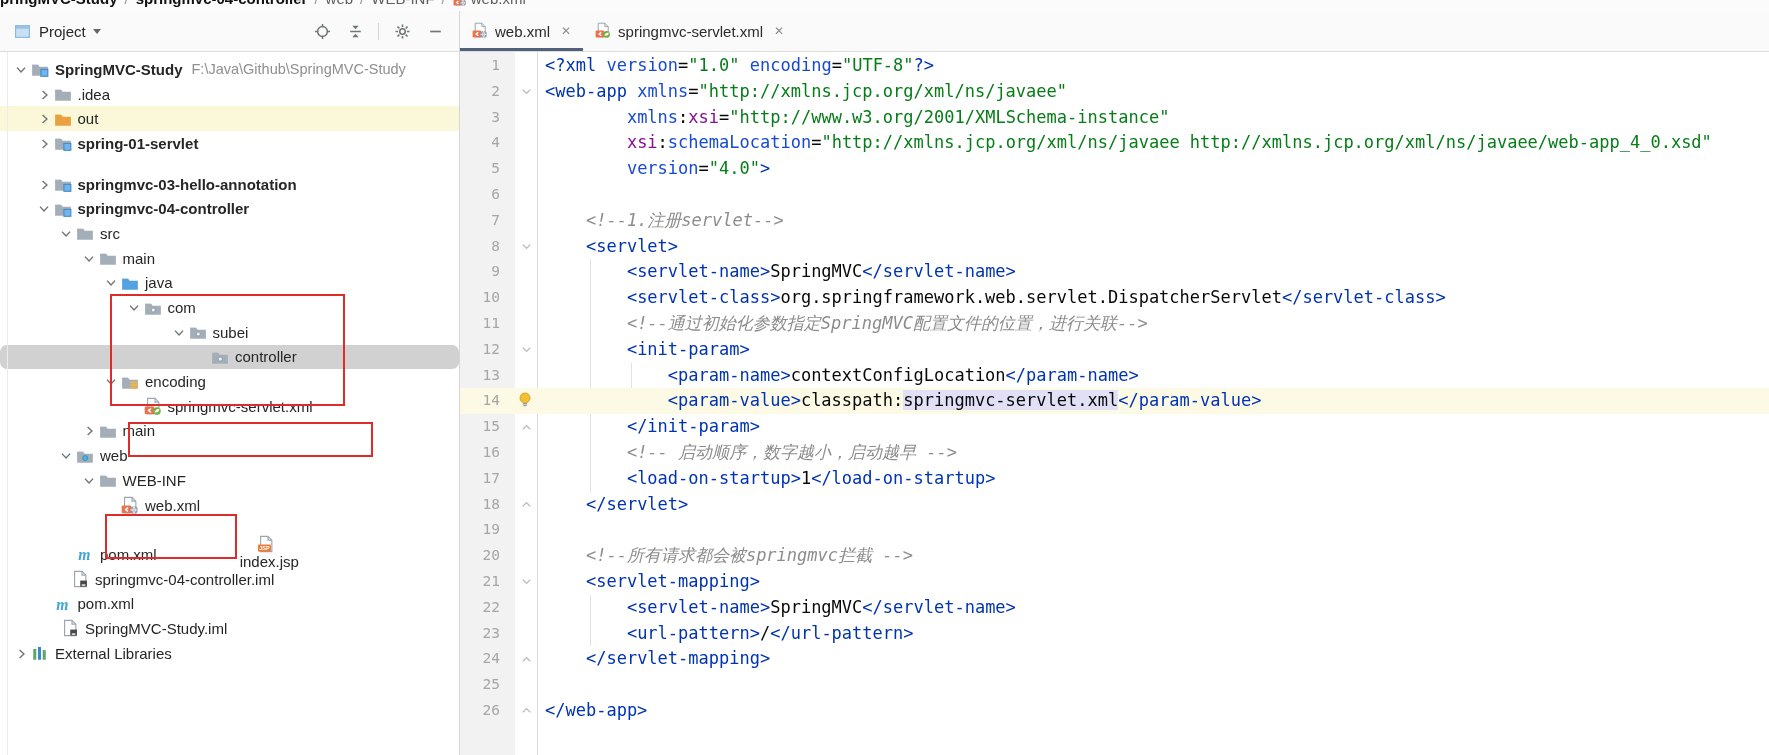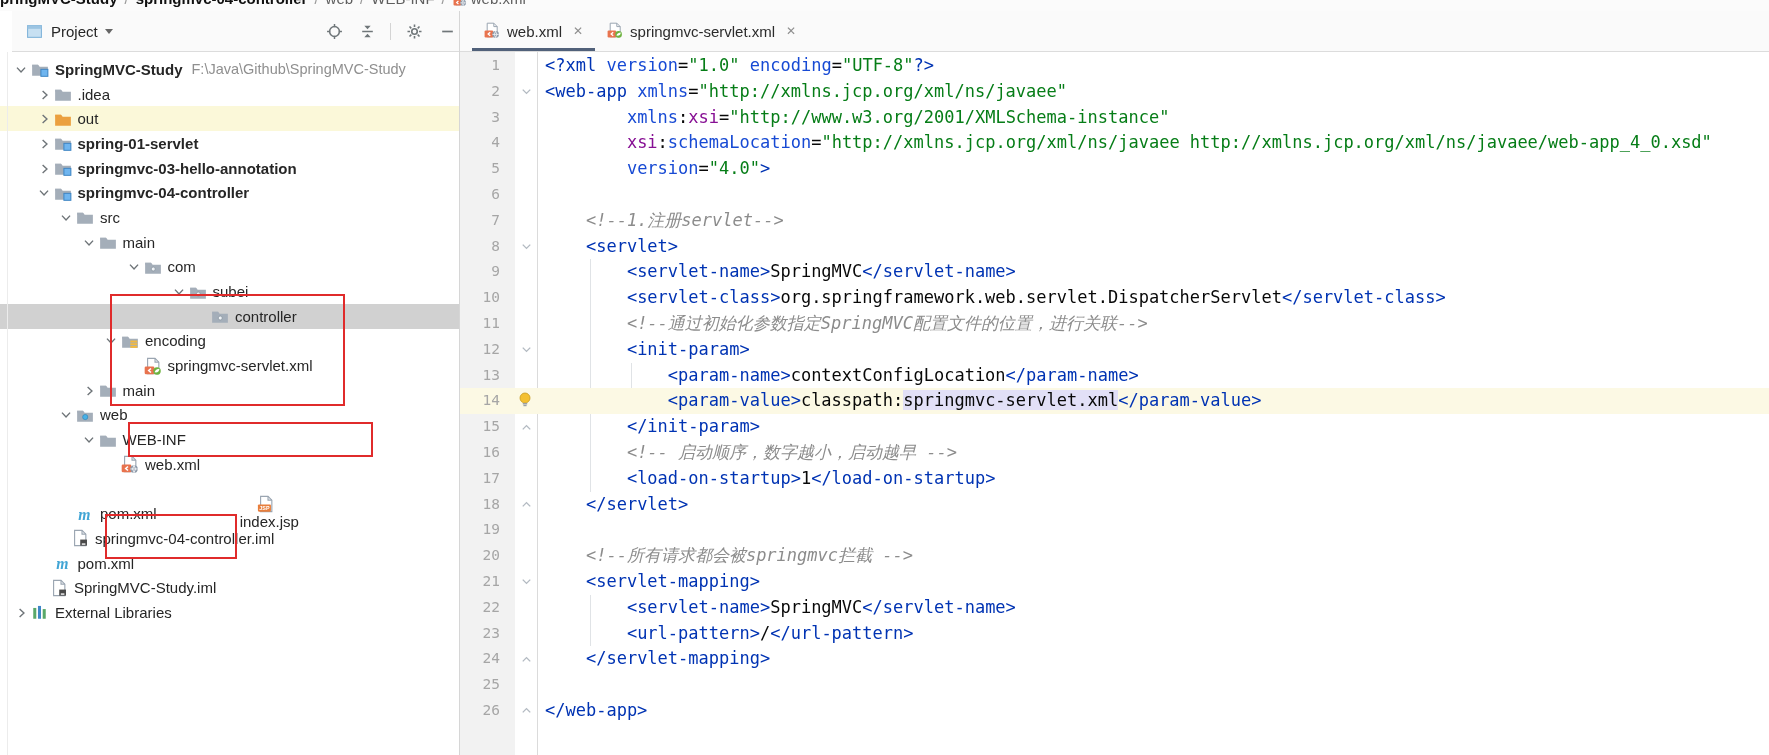--- a/index.html
+++ b/index.html
@@ -7,21 +7,21 @@
        font-family:"Liberation Sans",sans-serif;color:#262626;}
   
   #topstrip{position:absolute;top:0;left:0;right:0;height:11px;background:#fbfbfb;overflow:hidden;}
   #topstrip .inner{position:absolute;top:-14px;left:0;right:0;height:25px;display:flex;align-items:center;}
   .crumbs{display:flex;align-items:center;margin-left:-10px;font-size:15px;white-space:nowrap;}
   .bseg{color:#5f5f5f;display:inline-flex;align-items:center;gap:4px;}
   .bseg.b{color:#111;font-weight:700;}
   .bsep{color:#9a9a9a;margin:0 7px;}
   .ticon{display:inline-flex;align-items:center;justify-content:center;width:20px;height:20px;}
   
-  #headerbar{position:absolute;top:11px;left:12px;right:0;height:41px;background:#fafafa;
+  #headerbar{position:absolute;top:11px;left:0;right:0;height:41px;background:#fafafa;
              border-bottom:1px solid #dcdcdc;box-sizing:border-box;}
   #projhead{position:absolute;left:0;top:0;width:459px;height:40px;display:flex;align-items:center;padding-left:12px;box-sizing:border-box;}
   #projhead .title{font-size:15px;margin-left:7px;}
   #projhead .dcaret{width:0;height:0;border-left:4px solid transparent;border-right:4px solid transparent;
                     border-top:5px solid #666;margin-left:7px;}
   #projtools{position:absolute;right:14px;top:0;height:40px;display:flex;align-items:center;gap:13px;}
   .vsep{width:1px;height:17px;background:#d4d4d4;}
   #tabbar{position:absolute;left:460px;top:0;height:40px;display:flex;}
   .tab{position:relative;display:flex;align-items:center;gap:7px;padding:0 12px;height:40px;font-size:15px;color:#2b2b2b;}
   .tab .x{color:#8e8e8e;font-size:12px;margin-left:4px;}
@@ -200,44 +200,44 @@
               <path d="M6 4.2l4.6 4.3L6 12.8" fill="none" stroke="#6e7478" stroke-width="1.5"></path>
             </svg>
           </span>
           <span class="ticn"><svg width="18" height="18" viewBox="0 0 16 16" xmlns="http://www.w3.org/2000/svg">
               <path d="M1 4.2h5.2l1.4 1.9H15v8H1z" fill="#a4aeb9"></path>
               <path d="M1 4.2h5.2l1.4 1.9H1z" fill="#a4aeb9" opacity=".75"></path>
               <rect x="8.8" y="8.3" width="6.2" height="6.2" fill="#6fb5ef" stroke="#3f86c4" stroke-width=".9"></rect>
             </svg></span>
           <span class="lbl b">spring-01-servlet</span>
         </div>
+        <div class="trow" style="padding-left: 34.5px; margin-top: 16px;">
+          <span class="chev ">
+            <svg width="15" height="15" viewBox="0 0 16 16" xmlns="http://www.w3.org/2000/svg">
+              <path d="M6 4.2l4.6 4.3L6 12.8" fill="none" stroke="#6e7478" stroke-width="1.5"></path>
+            </svg>
+          </span>
+          <span class="ticn"><svg width="18" height="18" viewBox="0 0 16 16" xmlns="http://www.w3.org/2000/svg">
+              <path d="M1 4.2h5.2l1.4 1.9H15v8H1z" fill="#a4aeb9"></path>
+              <path d="M1 4.2h5.2l1.4 1.9H1z" fill="#a4aeb9" opacity=".75"></path>
+              <rect x="8.8" y="8.3" width="6.2" height="6.2" fill="#6fb5ef" stroke="#3f86c4" stroke-width=".9"></rect>
+            </svg></span>
+          <span class="lbl b">springmvc-03-hello-annotation</span>
+        </div>
         <div class="trow" style="padding-left: 34.5px;">
-          <span class="chev ">
+          <span class="chev down">
             <svg width="15" height="15" viewBox="0 0 16 16" xmlns="http://www.w3.org/2000/svg">
               <path d="M6 4.2l4.6 4.3L6 12.8" fill="none" stroke="#6e7478" stroke-width="1.5"></path>
             </svg>
           </span>
           <span class="ticn"><svg width="18" height="18" viewBox="0 0 16 16" xmlns="http://www.w3.org/2000/svg">
               <path d="M1 4.2h5.2l1.4 1.9H15v8H1z" fill="#a4aeb9"></path>
               <path d="M1 4.2h5.2l1.4 1.9H1z" fill="#a4aeb9" opacity=".75"></path>
               <rect x="8.8" y="8.3" width="6.2" height="6.2" fill="#6fb5ef" stroke="#3f86c4" stroke-width=".9"></rect>
             </svg></span>
-          <span class="lbl b">springmvc-03-hello-annotation</span>
-        </div>
-        <div class="trow" style="padding-left: 34.5px;">
-          <span class="chev down">
-            <svg width="15" height="15" viewBox="0 0 16 16" xmlns="http://www.w3.org/2000/svg">
-              <path d="M6 4.2l4.6 4.3L6 12.8" fill="none" stroke="#6e7478" stroke-width="1.5"></path>
-            </svg>
-          </span>
-          <span class="ticn"><svg width="18" height="18" viewBox="0 0 16 16" xmlns="http://www.w3.org/2000/svg">
-              <path d="M1 4.2h5.2l1.4 1.9H15v8H1z" fill="#a4aeb9"></path>
-              <path d="M1 4.2h5.2l1.4 1.9H1z" fill="#a4aeb9" opacity=".75"></path>
-              <rect x="8.8" y="8.3" width="6.2" height="6.2" fill="#6fb5ef" stroke="#3f86c4" stroke-width=".9"></rect>
-            </svg></span>
           <span class="lbl b">springmvc-04-controller</span>
         </div>
         <div class="trow" style="padding-left: 57px;">
           <span class="chev down">
             <svg width="15" height="15" viewBox="0 0 16 16" xmlns="http://www.w3.org/2000/svg">
               <path d="M6 4.2l4.6 4.3L6 12.8" fill="none" stroke="#6e7478" stroke-width="1.5"></path>
             </svg>
           </span>
           <span class="ticn"><svg width="18" height="18" viewBox="0 0 16 16" xmlns="http://www.w3.org/2000/svg">
               <path d="M1 4.2h5.2l1.4 1.9H15v8H1z" fill="#a4aeb9"></path>
@@ -250,20 +250,32 @@
             <svg width="15" height="15" viewBox="0 0 16 16" xmlns="http://www.w3.org/2000/svg">
               <path d="M6 4.2l4.6 4.3L6 12.8" fill="none" stroke="#6e7478" stroke-width="1.5"></path>
             </svg>
           </span>
           <span class="ticn"><svg width="18" height="18" viewBox="0 0 16 16" xmlns="http://www.w3.org/2000/svg">
               <path d="M1 4.2h5.2l1.4 1.9H15v8H1z" fill="#a4aeb9"></path>
               <path d="M1 4.2h5.2l1.4 1.9H1z" fill="#a4aeb9" opacity=".75"></path>
             </svg></span>
           <span class="lbl ">main</span>
         </div>
+        <div class="trow" style="padding-left: 102px;">
+          <span class="chev down">
+            <svg width="15" height="15" viewBox="0 0 16 16" xmlns="http://www.w3.org/2000/svg">
+              <path d="M6 4.2l4.6 4.3L6 12.8" fill="none" stroke="#6e7478" stroke-width="1.5"></path>
+            </svg>
+          </span>
+          <span class="ticn"><svg width="18" height="18" viewBox="0 0 16 16" xmlns="http://www.w3.org/2000/svg">
+              <path d="M1 4.2h5.2l1.4 1.9H15v8H1z" fill="#54a2e2"></path>
+              <path d="M1 4.2h5.2l1.4 1.9H1z" fill="#54a2e2" opacity=".75"></path>
+            </svg></span>
+          <span class="lbl ">java</span>
+        </div>
         <div class="trow" style="padding-left: 124.5px;">
           <span class="chev down">
             <svg width="15" height="15" viewBox="0 0 16 16" xmlns="http://www.w3.org/2000/svg">
               <path d="M6 4.2l4.6 4.3L6 12.8" fill="none" stroke="#6e7478" stroke-width="1.5"></path>
             </svg>
           </span>
           <span class="ticn"><svg width="18" height="18" viewBox="0 0 16 16" xmlns="http://www.w3.org/2000/svg">
               <path d="M1 4.2h5.2l1.4 1.9H15v8H1z" fill="#a4aeb9"></path>
               <path d="M1 4.2h5.2l1.4 1.9H1z" fill="#a4aeb9" opacity=".75"></path>
               <circle cx="8.2" cy="9.8" r="1.8" fill="#eef2f5" stroke="#8a95a1" stroke-width=".7"></circle>
@@ -276,21 +288,21 @@
               <path d="M6 4.2l4.6 4.3L6 12.8" fill="none" stroke="#6e7478" stroke-width="1.5"></path>
             </svg>
           </span>
           <span class="ticn"><svg width="18" height="18" viewBox="0 0 16 16" xmlns="http://www.w3.org/2000/svg">
               <path d="M1 4.2h5.2l1.4 1.9H15v8H1z" fill="#a4aeb9"></path>
               <path d="M1 4.2h5.2l1.4 1.9H1z" fill="#a4aeb9" opacity=".75"></path>
               <circle cx="8.2" cy="9.8" r="1.8" fill="#eef2f5" stroke="#8a95a1" stroke-width=".7"></circle>
             </svg></span>
           <span class="lbl ">subei</span>
         </div>
-        <div class="trow selected" style="padding-left: 192px;">
+        <div class="trow selected" style="padding-left: 192px; border-radius: 7px;">
           <span class="chev "></span>
           <span class="ticn"><svg width="18" height="18" viewBox="0 0 16 16" xmlns="http://www.w3.org/2000/svg">
               <path d="M1 4.2h5.2l1.4 1.9H15v8H1z" fill="#a4aeb9"></path>
               <path d="M1 4.2h5.2l1.4 1.9H1z" fill="#a4aeb9" opacity=".75"></path>
               <circle cx="8.2" cy="9.8" r="1.8" fill="#eef2f5" stroke="#8a95a1" stroke-width=".7"></circle>
             </svg></span>
           <span class="lbl ">controller</span>
         </div>
         <div class="trow" style="padding-left: 102px;">
           <span class="chev down">
@@ -395,21 +407,21 @@
             </svg></span>
           <span class="lbl ">springmvc-04-controller.iml</span>
         </div>
         <div class="trow" style="padding-left: 34.5px;">
           <span class="chev "></span>
           <span class="ticn"><svg width="18" height="18" viewBox="0 0 16 16" xmlns="http://www.w3.org/2000/svg">
               <text x="2" y="13.5" font-size="14" font-style="italic" font-weight="bold" fill="#42a5d5" font-family="Liberation Serif,serif">m</text>
             </svg></span>
           <span class="lbl ">pom.xml</span>
         </div>
-        <div class="trow" style="padding-left: 31px;">
+        <div class="trow" style="padding-left: 42px;">
           <span class="chev "></span>
           <span class="ticn"><svg width="18" height="18" viewBox="0 0 16 16" xmlns="http://www.w3.org/2000/svg">
               <path d="M3.2 1.2h6.6l3.4 3.4v10.2H3.2z" fill="#fff" stroke="#9aa5b1"></path>
               <path d="M9.8 1.2v3.4h3.4" fill="none" stroke="#9aa5b1"></path>
               <rect x="8.2" y="9.4" width="6" height="5.4" fill="#4a4a4a"></rect>
               <rect x="9.6" y="12.8" width="3.2" height="1.2" fill="#fff"></rect>
             </svg></span>
           <span class="lbl ">SpringMVC-Study.iml</span>
         </div>
         <div class="trow" style="padding-left: 12px;">

